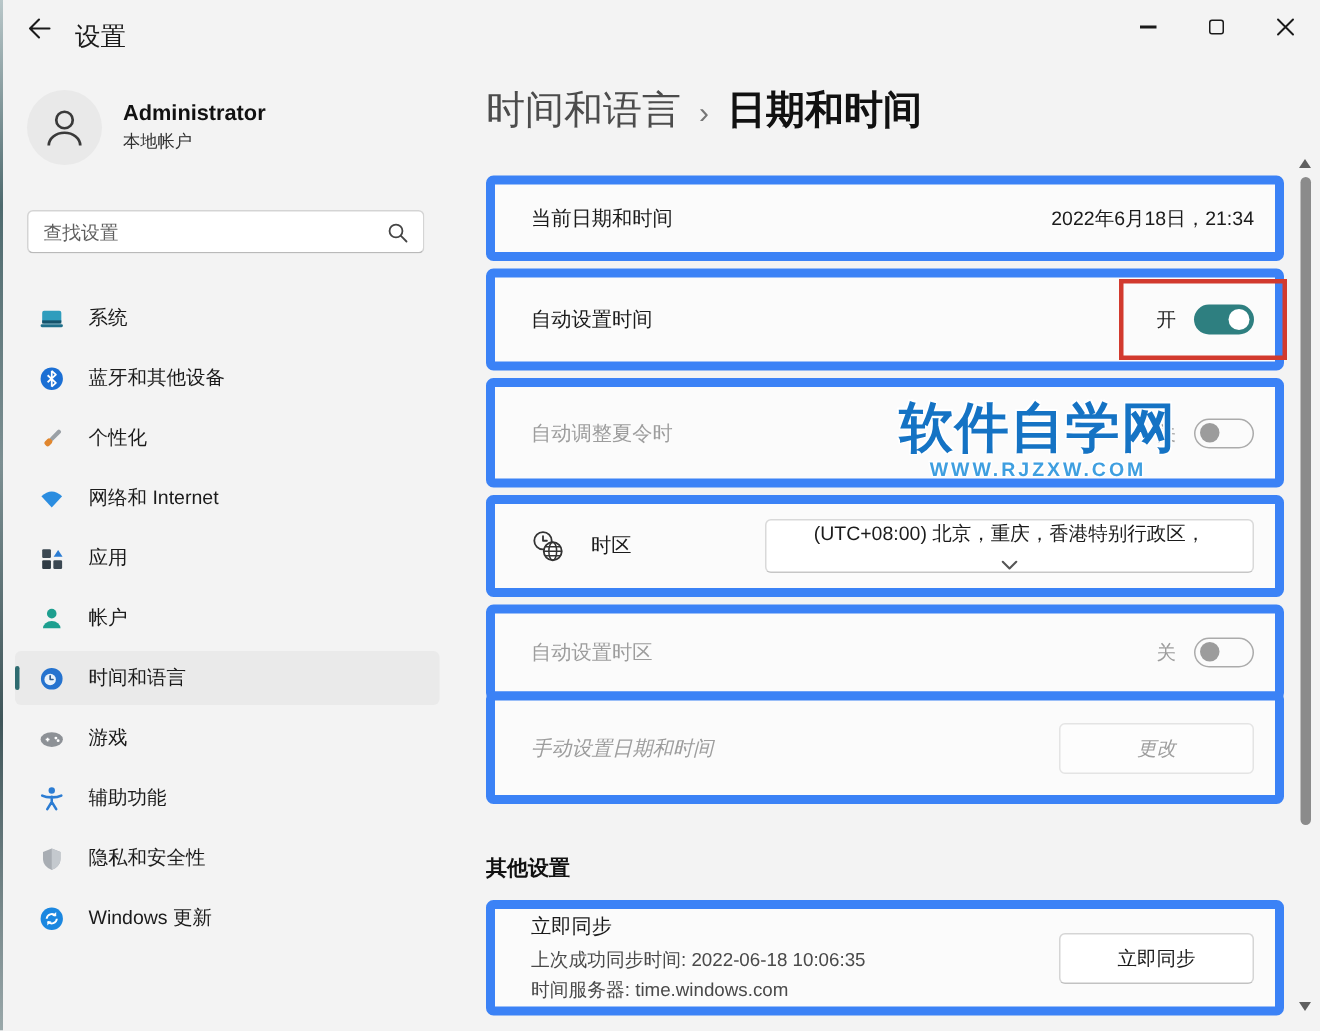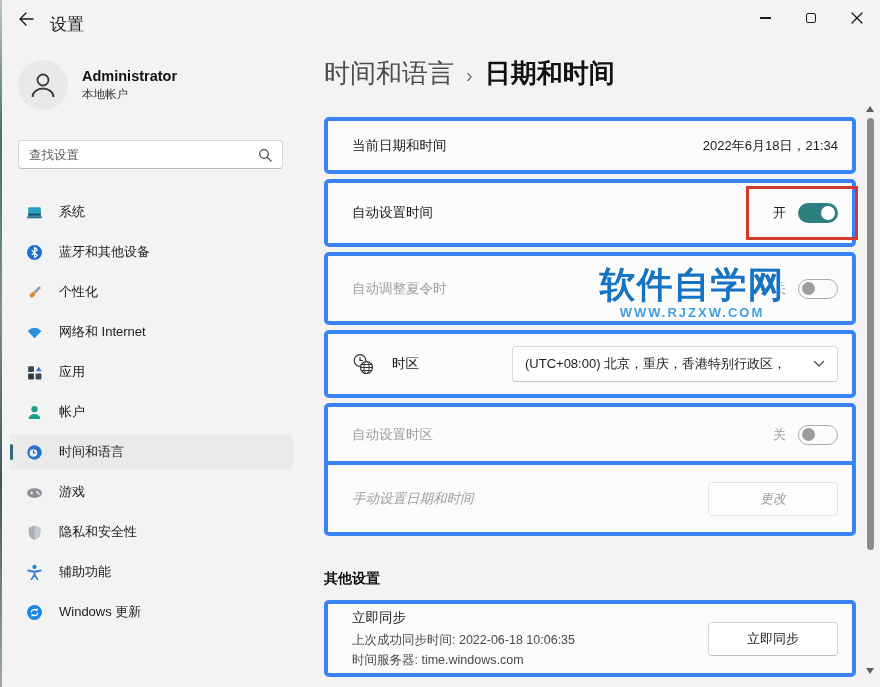--- a/index.html
+++ b/index.html
@@ -35,41 +35,41 @@
   .nav-item.selected::before { content:""; position:absolute; left:0; top:10px; width:3px; height:16px; border-radius:2px; background:#2e6b70; }
   .nav-label { font-size:13px; color:#1b1b1b; }
   .nav-ic { width:17px; height:17px; flex:0 0 17px; }
 
   
   .breadcrumb { position:absolute; left:324px; top:56px; display:flex; align-items:baseline; gap:12px; }
   .crumb-parent { font-size:26px; color:#4c4c4c; cursor:pointer; }
   .crumb-sep { font-size:20px; color:#767676; }
   .crumb-current { font-size:26px; font-weight:600; color:#111; }
 
-  .card { position:absolute; left:324px; width:532px; background:#fbfbfb; border:4px solid #3b82f6; border-radius:5px;
+  .card { position:absolute; left:324px; width:532px; background:#fbfbfb; border:6px solid #3b82f6; border-radius:5px;
     display:flex; align-items:center; padding:0 14px 0 24px; }
   .row-label { font-size:13.5px; color:#1b1b1b; }
   .disabled .row-label { color:#9d9d9d; }
   .row-value { margin-left:auto; font-size:13px; color:#1b1b1b; }
 
   .toggle-wrap { margin-left:auto; display:flex; align-items:center; gap:12px; }
   .state-label { font-size:13px; color:#1b1b1b; }
   .disabled .state-label { color:#9d9d9d; }
   .toggle { position:relative; width:40px; height:20px; border-radius:10px; cursor:pointer; }
   .toggle.on { background:#2e7f80; }
   .toggle.on .knob { position:absolute; right:3px; top:3px; width:14px; height:14px; border-radius:50%; background:#fff; }
   .toggle.off { border:1px solid #9d9d9d; background:transparent; }
   .toggle.off .knob { position:absolute; left:3px; top:2px; width:13px; height:13px; border-radius:50%; background:#8f8f8f; }
   .disabled .toggle.off { border-color:#ababab; }
   .disabled .toggle.off .knob { background:#9c9c9c; }
 
   .annotation-box { position:absolute; left:746px; top:186px; width:112px; height:54px; border:3px solid #d23a2e; z-index:6; pointer-events:none; }
 
   .dropdown { margin-left:auto; width:326px; height:36px; background:#fff; border:1px solid #d9d9d9; border-bottom-color:#c6c6c6;
-    border-radius:4px; display:flex; align-items:center; padding:0 12px; cursor:pointer; }
+    border-radius:4px; display:flex; align-items:center; padding:0 12px; cursor:pointer;flex-direction:column; }
   .dropdown-text { font-size:13px; color:#1b1b1b; white-space:nowrap; overflow:hidden; flex:1; }
 
   .tz-left { display:flex; align-items:center; gap:18px; }
 
   .btn { margin-left:auto; width:130px; height:34px; border-radius:4px; display:flex; align-items:center; justify-content:center; font-size:13px; cursor:pointer; }
   .btn.disabled-btn { background:#fdfdfd; border:1px solid #e4e4e4; color:#9d9d9d; }
   .btn.normal-btn { background:#fff; border:1px solid #d5d5d5; border-bottom-color:#c2c2c2; color:#1b1b1b; }
 
   .section-header { position:absolute; left:324px; top:570px; font-size:14px; font-weight:bold; color:#111; }
 
@@ -197,31 +197,31 @@
     <svg class="nav-ic" viewBox="0 0 16 16">
       <ellipse cx="8" cy="8.5" rx="7" ry="4.6" fill="#8d9196"></ellipse>
       <path d="M4.2 8.5 h2.4 M5.4 7.3 v2.4" stroke="#fff" stroke-width="1"></path>
       <circle cx="10.6" cy="7.6" r="0.9" fill="#fff"></circle>
       <circle cx="12" cy="9.2" r="0.9" fill="#fff"></circle>
     </svg>
     <span class="nav-label">游戏</span>
   </div>
   <div class="nav-item">
     <svg class="nav-ic" viewBox="0 0 16 16">
+      <circle cx="8" cy="2.8" r="2" fill="#2b7cd3"></circle>
+      <path d="M2 6 C5 7.5 11 7.5 14 6 M8 6.8 V10 M8 10 L5.2 14.5 M8 10 L10.8 14.5" stroke="#2b7cd3" stroke-width="1.6" fill="none" stroke-linecap="round"></path>
+    </svg>
+    <span class="nav-label">辅助功能</span>
+  </div>
+  <div class="nav-item">
+    <svg class="nav-ic" viewBox="0 0 16 16">
       <path d="M8 1.5 L13.5 3.8 V8 C13.5 11.6 11 13.8 8 15 C5 13.8 2.5 11.6 2.5 8 V3.8 Z" fill="#a8adb3"></path>
       <path d="M8 1.5 L13.5 3.8 V8 C13.5 11.6 11 13.8 8 15 Z" fill="#c4c9ce"></path>
     </svg>
     <span class="nav-label">隐私和安全性</span>
-  </div>
-  <div class="nav-item">
-    <svg class="nav-ic" viewBox="0 0 16 16">
-      <circle cx="8" cy="2.8" r="2" fill="#2b7cd3"></circle>
-      <path d="M2 6 C5 7.5 11 7.5 14 6 M8 6.8 V10 M8 10 L5.2 14.5 M8 10 L10.8 14.5" stroke="#2b7cd3" stroke-width="1.6" fill="none" stroke-linecap="round"></path>
-    </svg>
-    <span class="nav-label">辅助功能</span>
   </div>
   <div class="nav-item">
     <svg class="nav-ic" viewBox="0 0 16 16">
       <circle cx="8" cy="8" r="7" fill="#1b87e0"></circle>
       <path d="M4.8 8 a3.2 3.2 0 0 1 5.6 -1.8" stroke="#fff" stroke-width="1.2" fill="none"></path>
       <path d="M10.8 3.8 L10.8 6.4 L8.2 6.2 Z" fill="#fff"></path>
       <path d="M11.2 8 a3.2 3.2 0 0 1 -5.6 1.8" stroke="#fff" stroke-width="1.2" fill="none"></path>
       <path d="M5.2 12.2 L5.2 9.6 L7.8 9.8 Z" fill="#fff"></path>
     </svg>
     <span class="nav-label">Windows 更新</span>

